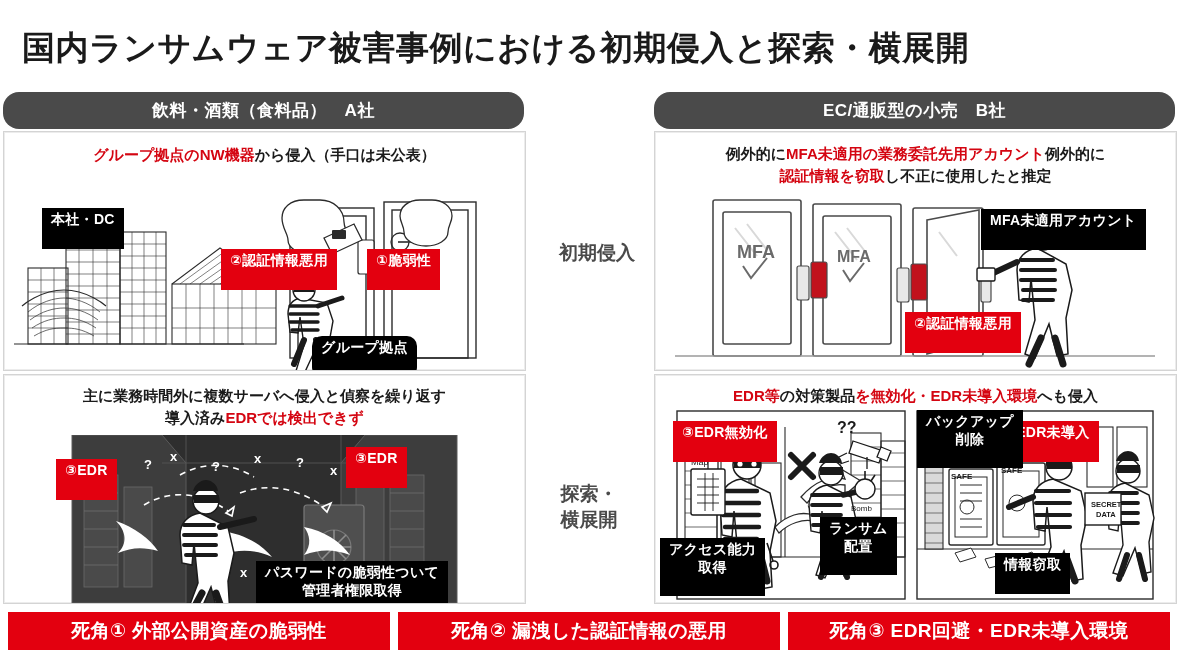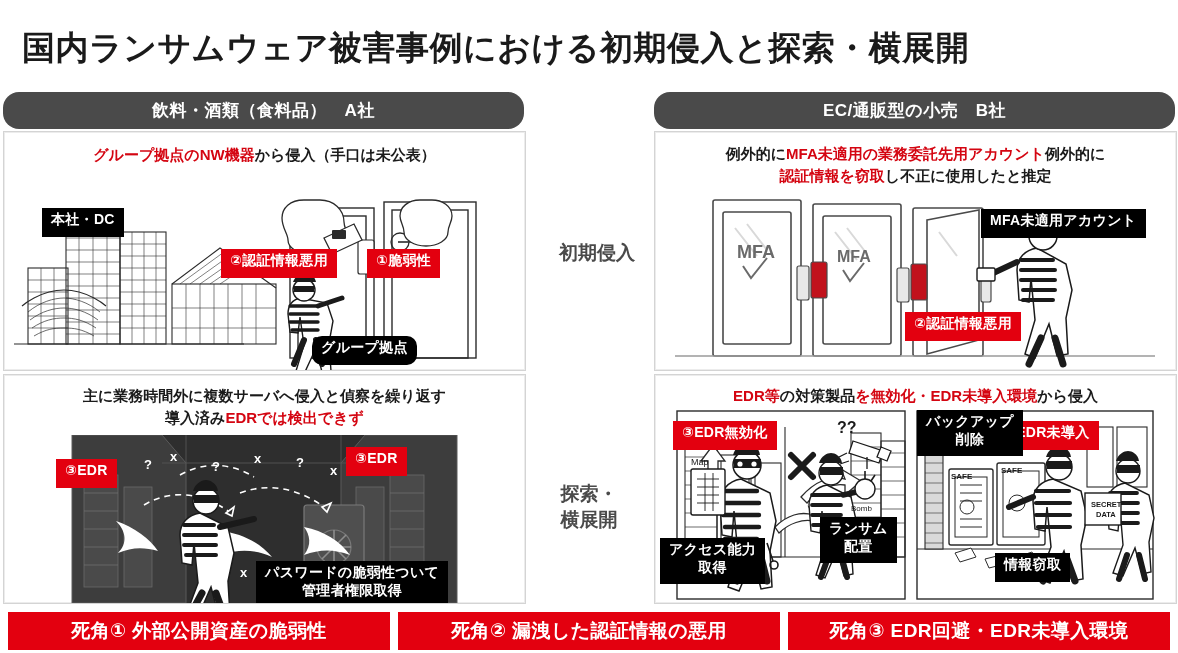--- a/index.html
+++ b/index.html
@@ -57,21 +57,21 @@
   #illus-a1{top:48px;height:190px;}
   #illus-b1{top:56px;height:182px;}
   #illus-a2{top:60px;height:168px;}
   #illus-b2{top:32px;height:196px;}
   .illus svg{display:block;width:100%;height:100%;}
 
   
   .badge{
     position:absolute;
     font-size:14px;font-weight:700;color:#ffffff;
-    padding:3px 9px 8px;line-height:1.25;
+    padding:3px 9px 20px;line-height:1.25;
     white-space:nowrap;text-align:center;
     letter-spacing:0.3px;
   }
   .badge.black{background:#000000;}
   .badge.red{background:#e3000f;}
 
   
   .row-label{
     position:absolute;width:128px;text-align:center;
     color:#4a4a4a;font-size:19px;font-weight:700;
@@ -354,21 +354,21 @@
     <div class="badge red" style="left:342px;top:72px;">③EDR</div>
     <div class="badge black" style="left:252px;top:186px;">
       <div>パスワードの脆弱性ついて</div>
       <div>管理者権限取得</div>
     </div>
   </div>
 
   <div class="panel" id="panel-b2">
 
     <div class="cap" id="cap-b2">
-      <span class="r">EDR等</span><span>の対策製品</span><span class="r">を無効化・EDR未導入環境</span><span>から侵入</span>
+      <span class="r">EDR等</span><span>の対策製品</span><span class="r">を無効化・EDR未導入環境</span><span>へも侵入</span>
     </div>
 
     <div class="illus" id="illus-b2">
       <svg viewBox="0 0 521 196" preserveAspectRatio="none" aria-hidden="true">
 
         <g fill="#ffffff" stroke="#2b2b2b" stroke-width="1.4">
           <rect x="22" y="4" width="228" height="188"></rect>
           <rect x="262" y="4" width="236" height="188"></rect>
         </g>
 

